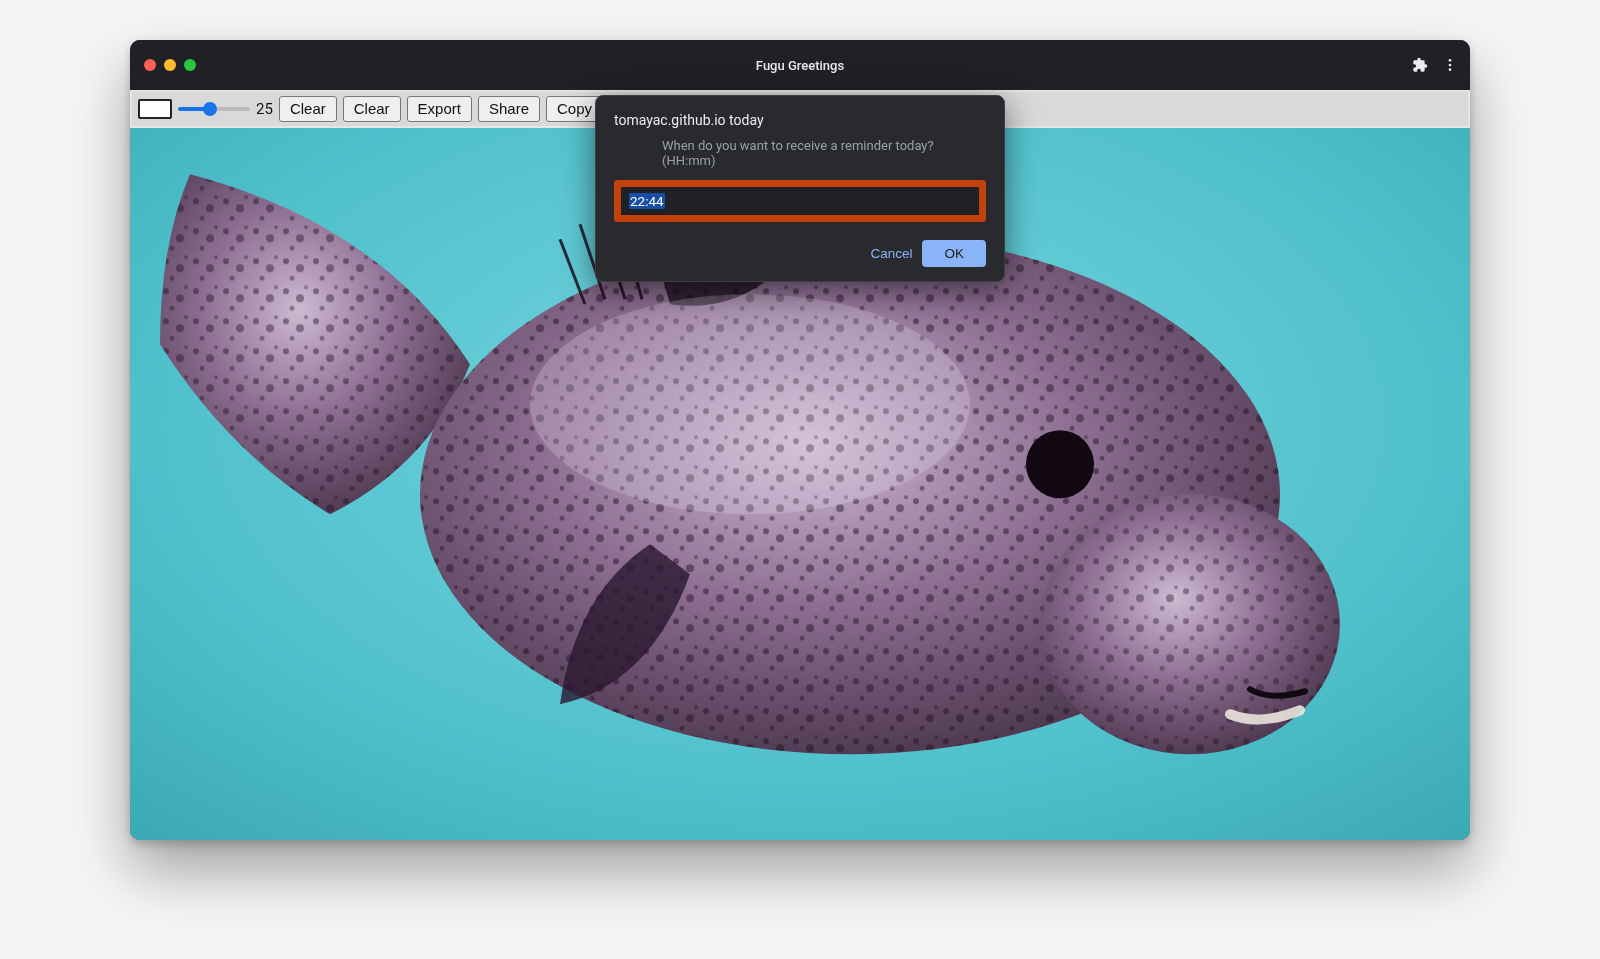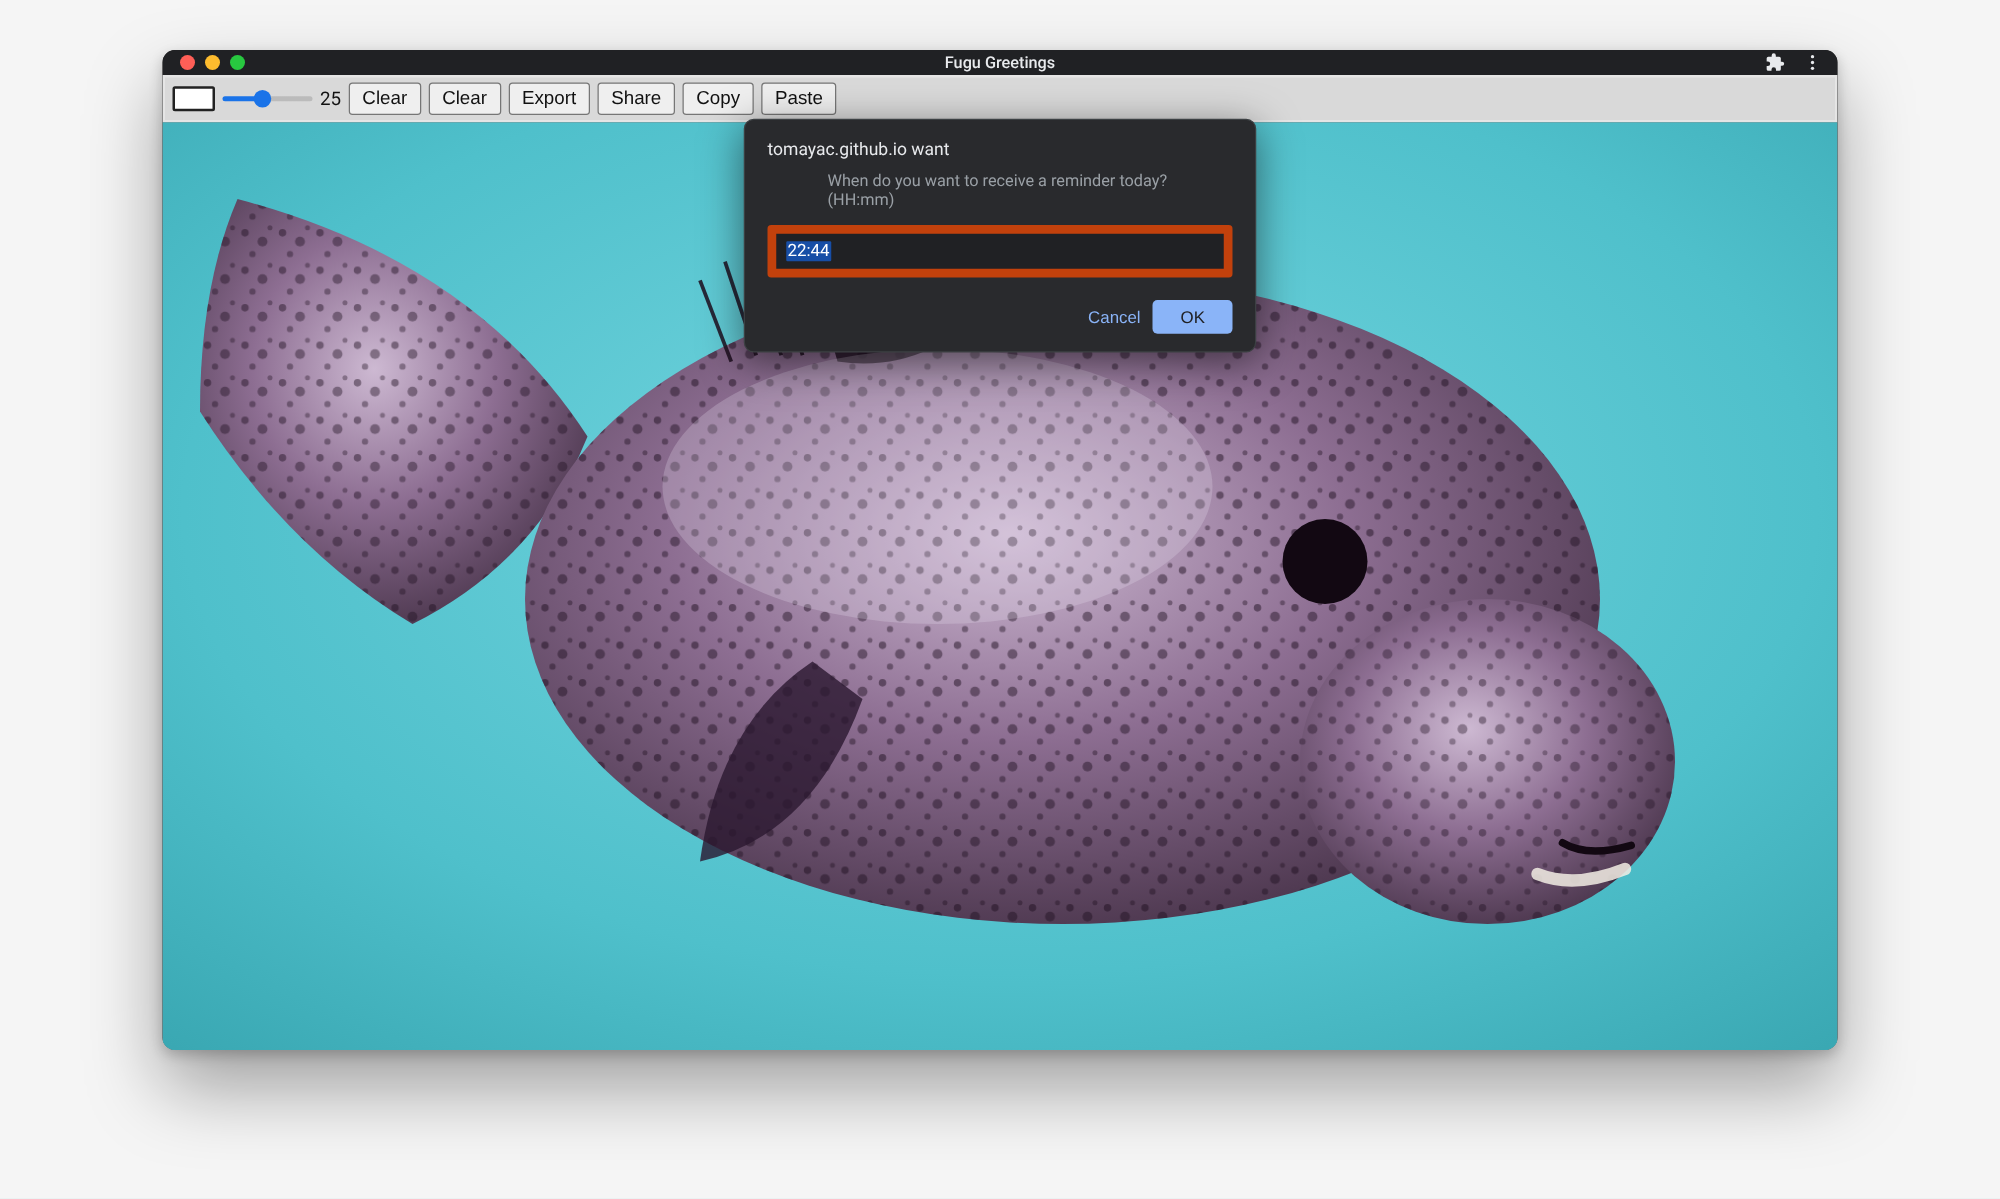--- a/index.html
+++ b/index.html
@@ -18,21 +18,21 @@
     width: 1340px; height: 800px;
     margin: 0 auto;
     background: #1e1e1e;
     border-radius: 10px;
     box-shadow: 0 30px 60px rgba(0,0,0,0.35), 0 4px 10px rgba(0,0,0,0.2);
     overflow: hidden;
     display: flex; flex-direction: column;
   }
   
   .titlebar {
-    height: 20px;
+    height: 50px;
     background: #202124;
     display: flex; align-items: center;
     position: relative;
     flex: 0 0 auto;
   }
   .traffic-lights {
     display: flex; gap: 8px; margin-left: 14px;
   }
   .tl { width: 12px; height: 12px; border-radius: 50%; }
   .tl.red    { background: #ff5f57; }
@@ -234,21 +234,21 @@
             <line x1="490" y1="115" x2="512" y2="195"></line>
           </g>
 
           <ellipse cx="620" cy="300" rx="220" ry="110" fill="#e9dff0" opacity="0.25"></ellipse>
         </svg>
       </div>
     </div>
 
     <div class="dialog">
       <div class="dialog-title">
-        <span>tomayac.github.io</span><span> want</span>
+        <span>tomayac.github.io</span><span> today</span>
       </div>
       <div class="dialog-message">When do you want to receive a reminder today? (HH:mm)</div>
       <div class="dialog-input">
         <span class="sel">22:44</span>
       </div>
       <div class="dialog-actions">
         <button class="dlg-cancel">Cancel</button>
         <button class="dlg-ok">OK</button>
       </div>
     </div>

